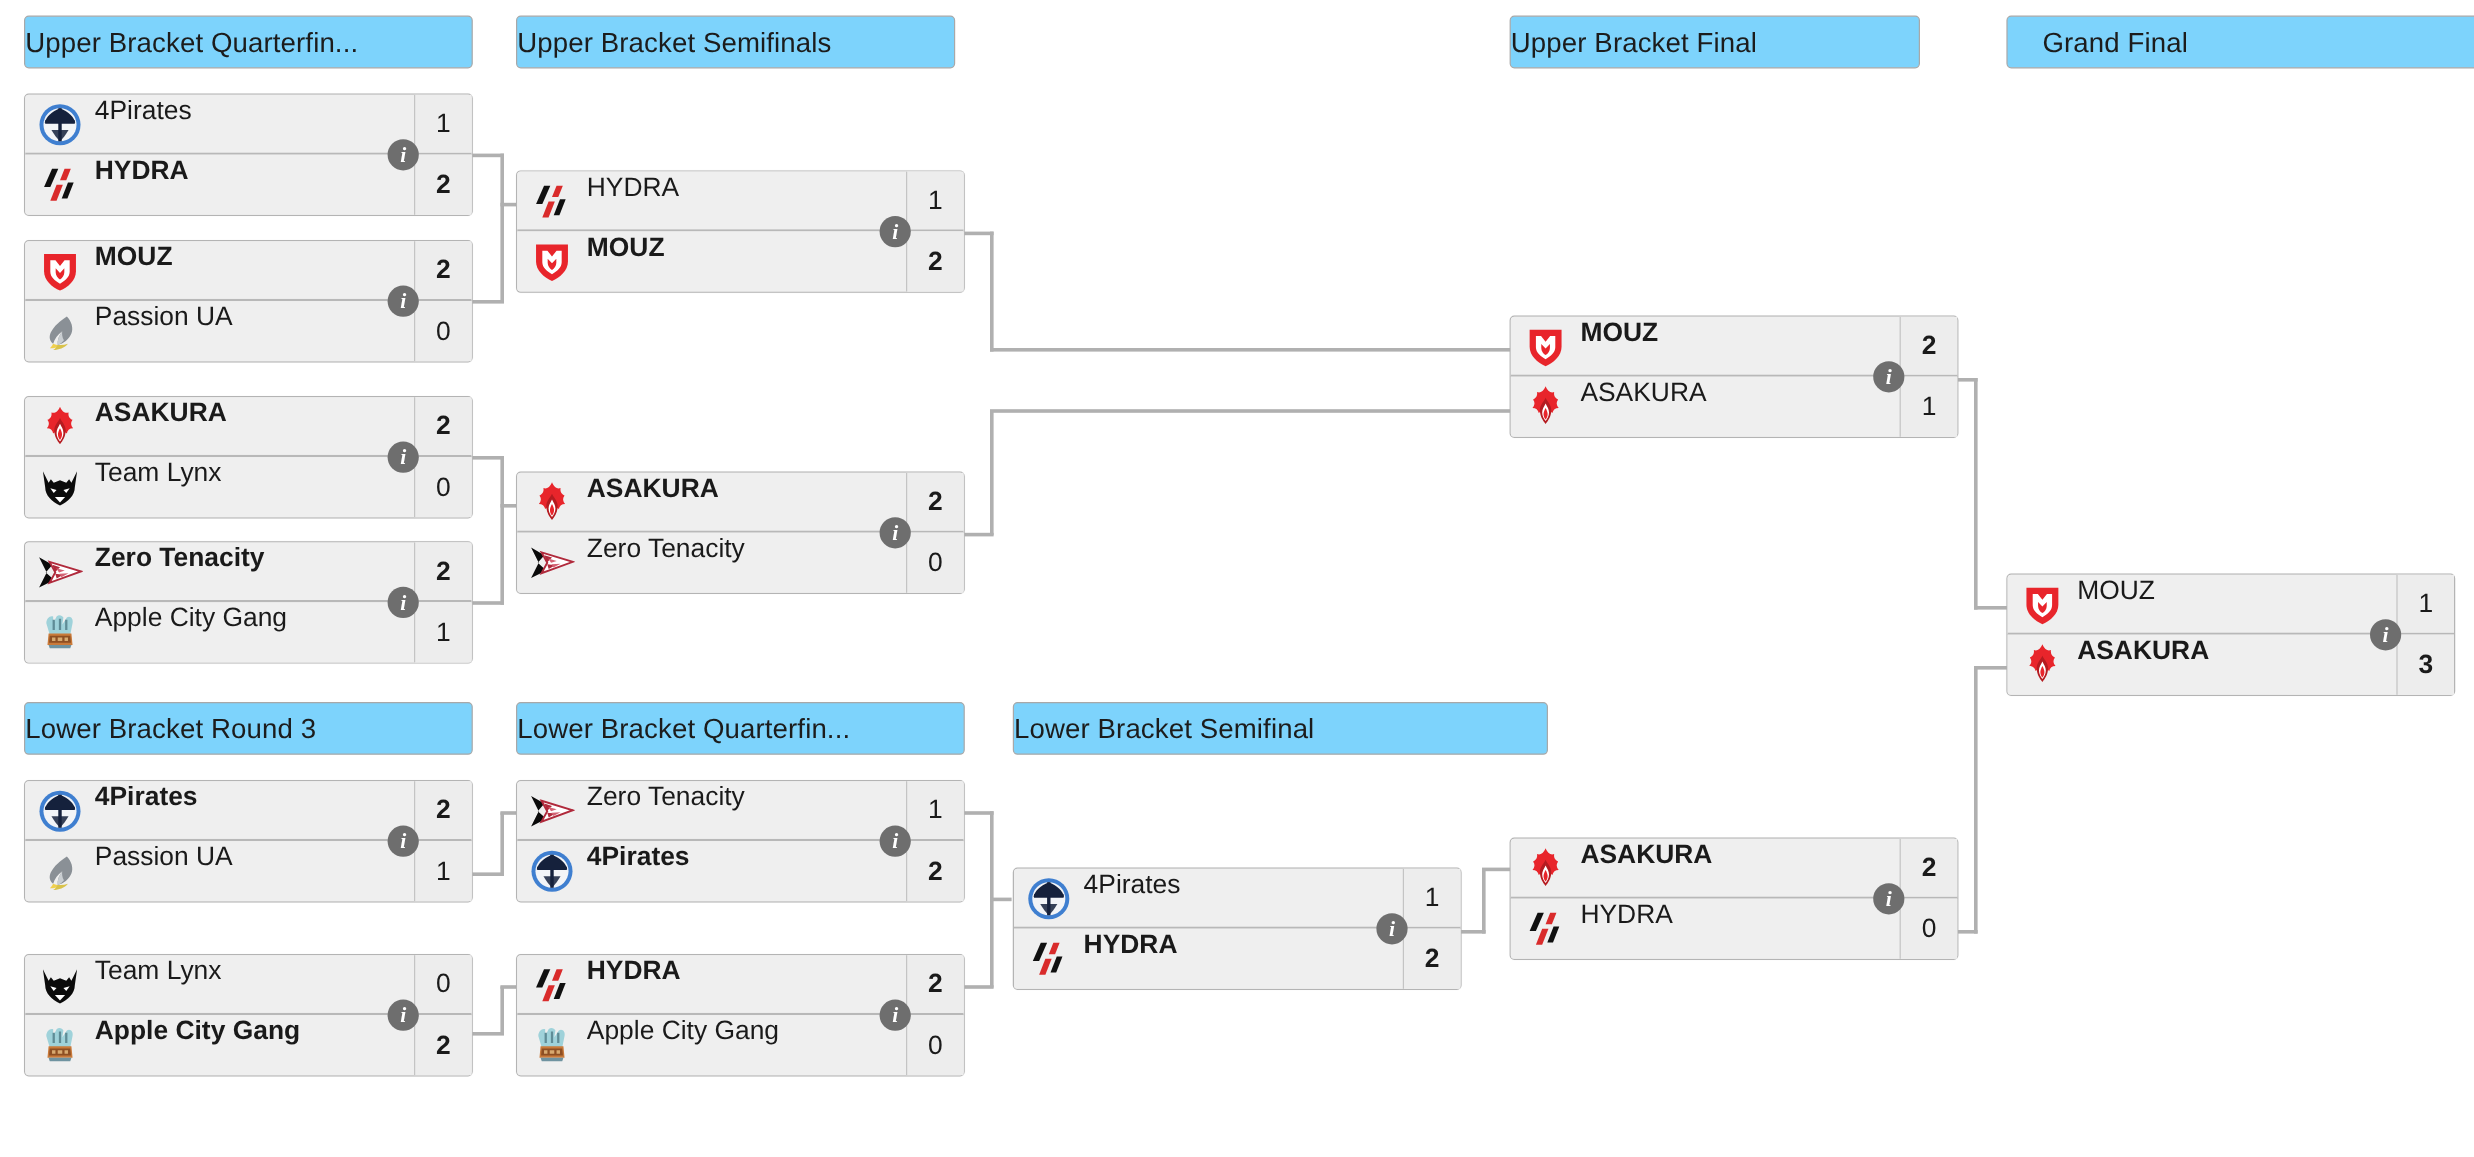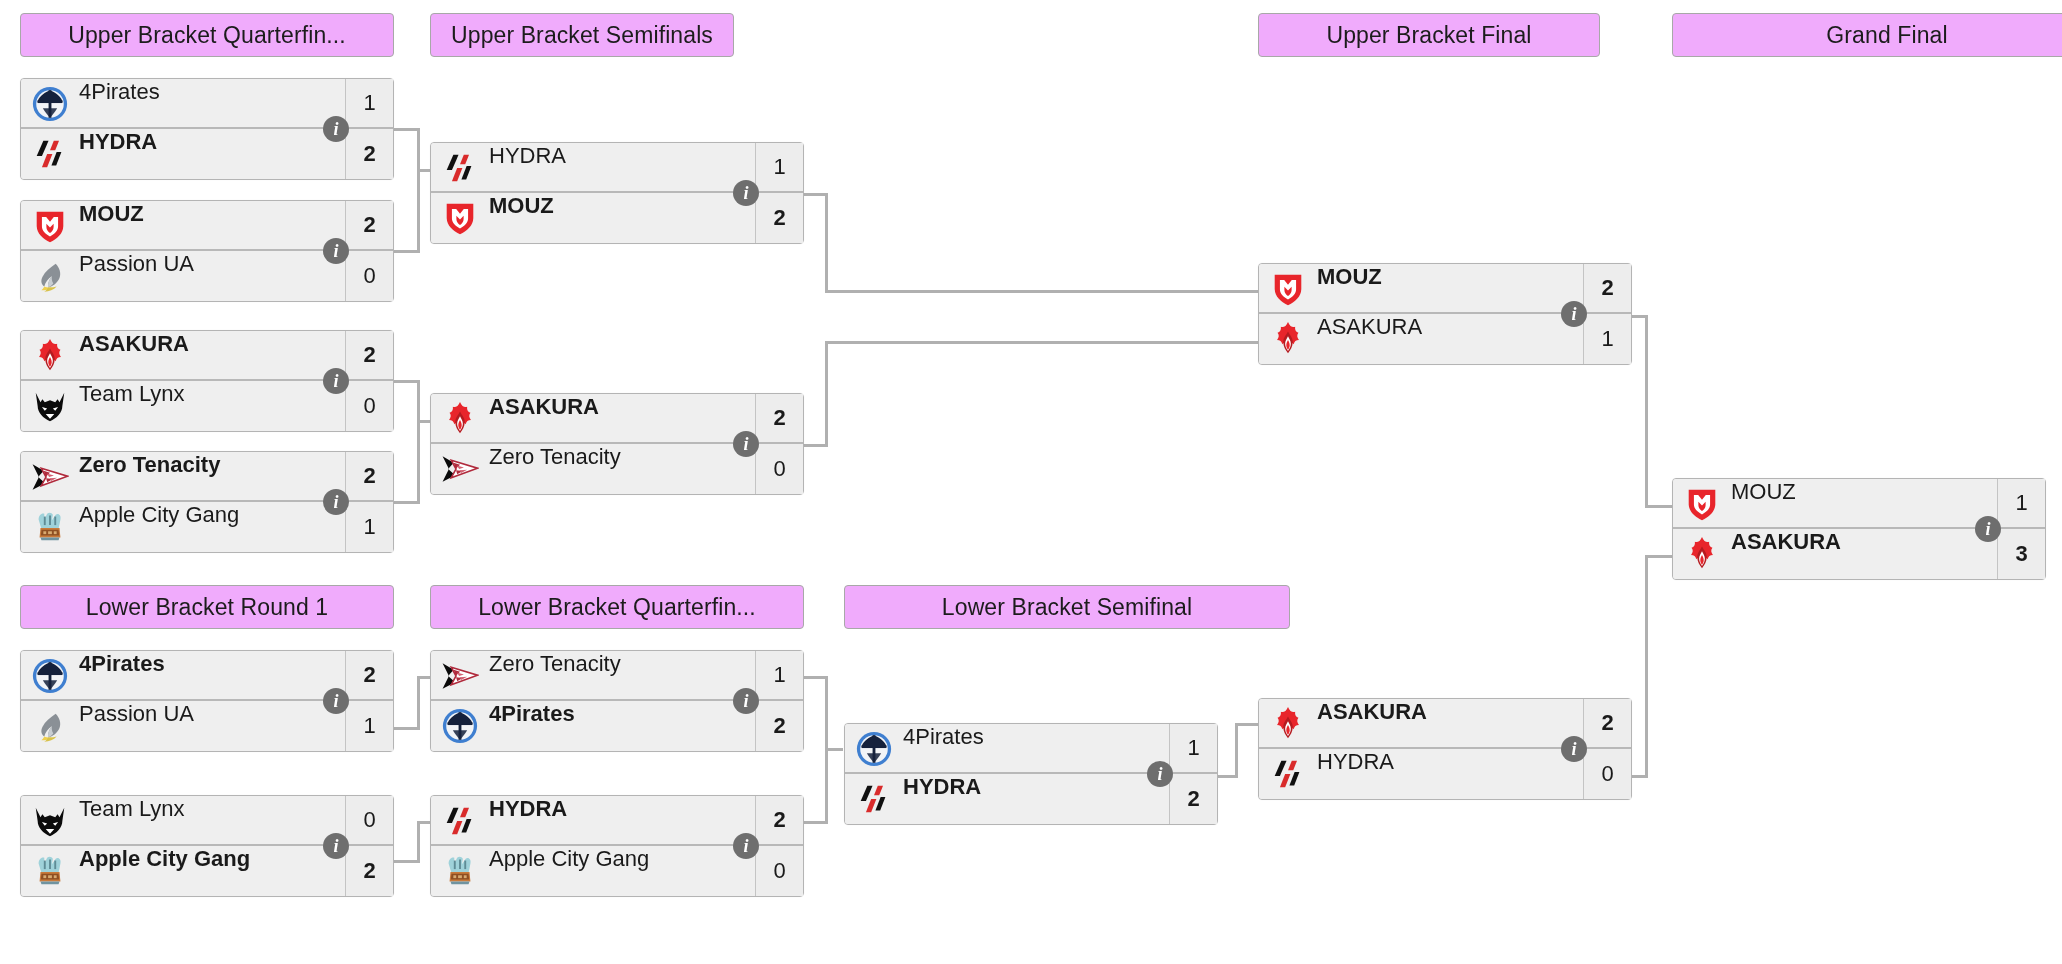--- a/index.html
+++ b/index.html
@@ -7,25 +7,25 @@
     font-family:"Liberation Sans","DejaVu Sans",sans-serif;
     width:2062px;height:964px;position:relative;overflow:hidden;
     -webkit-font-smoothing:antialiased;
   }
   #stage{position:absolute;left:0;top:0;width:2062px;height:964px;}
 
   
   .round-header{
     position:absolute;
     height:44px;
-    background:#f0abfc;
+    background:#7dd3fc;
     border:1px solid #a8a8a8;
     border-radius:4px;
     box-sizing:border-box;
-    display:flex;align-items:center;justify-content:center;
+    display:flex;align-items:center;
     font-size:23px;color:#1c1c1c;
     white-space:nowrap;overflow:hidden;
     letter-spacing:.1px;
   }
 
   
   .match{
     position:absolute;
     box-sizing:border-box;
     border:1px solid #b4b4b4;
@@ -131,32 +131,32 @@
     <div class="ln lnh" style="left:1235px;top:723px;width:25px;"></div>
 
     <div class="ln lnh" style="left:1620px;top:775px;width:28px;"></div>
     <div class="ln lnv" style="left:1645px;top:556px;height:222px;"></div>
     <div class="ln lnh" style="left:1645px;top:555px;width:30px;"></div>
   </div>
 
   <div class="round-header" style="left:20px;top:13px;width:374px;">
     <span>Upper Bracket Quarterfin...</span>
   </div>
-  <div class="round-header" style="left:430px;top:13px;width:304px;">
+  <div class="round-header" style="left:430px;top:13px;width:366px;">
     <span>Upper Bracket Semifinals</span>
   </div>
   <div class="round-header" style="left:1258px;top:13px;width:342px;">
     <span>Upper Bracket Final</span>
   </div>
   <div class="round-header" style="left:1672px;top:13px;width:401px;padding-left:29px;">
     <span>Grand Final</span>
   </div>
 
   <div class="round-header" style="left:20px;top:585px;width:374px;">
-    <span>Lower Bracket Round 1</span>
+    <span>Lower Bracket Round 3</span>
   </div>
   <div class="round-header" style="left:430px;top:585px;width:374px;">
     <span>Lower Bracket Quarterfin...</span>
   </div>
   <div class="round-header" style="left:844px;top:585px;width:446px;">
     <span>Lower Bracket Semifinal</span>
   </div>
 
   <div class="match" style="left:20px;top:78px;width:374px;">
       <div class="row top">

